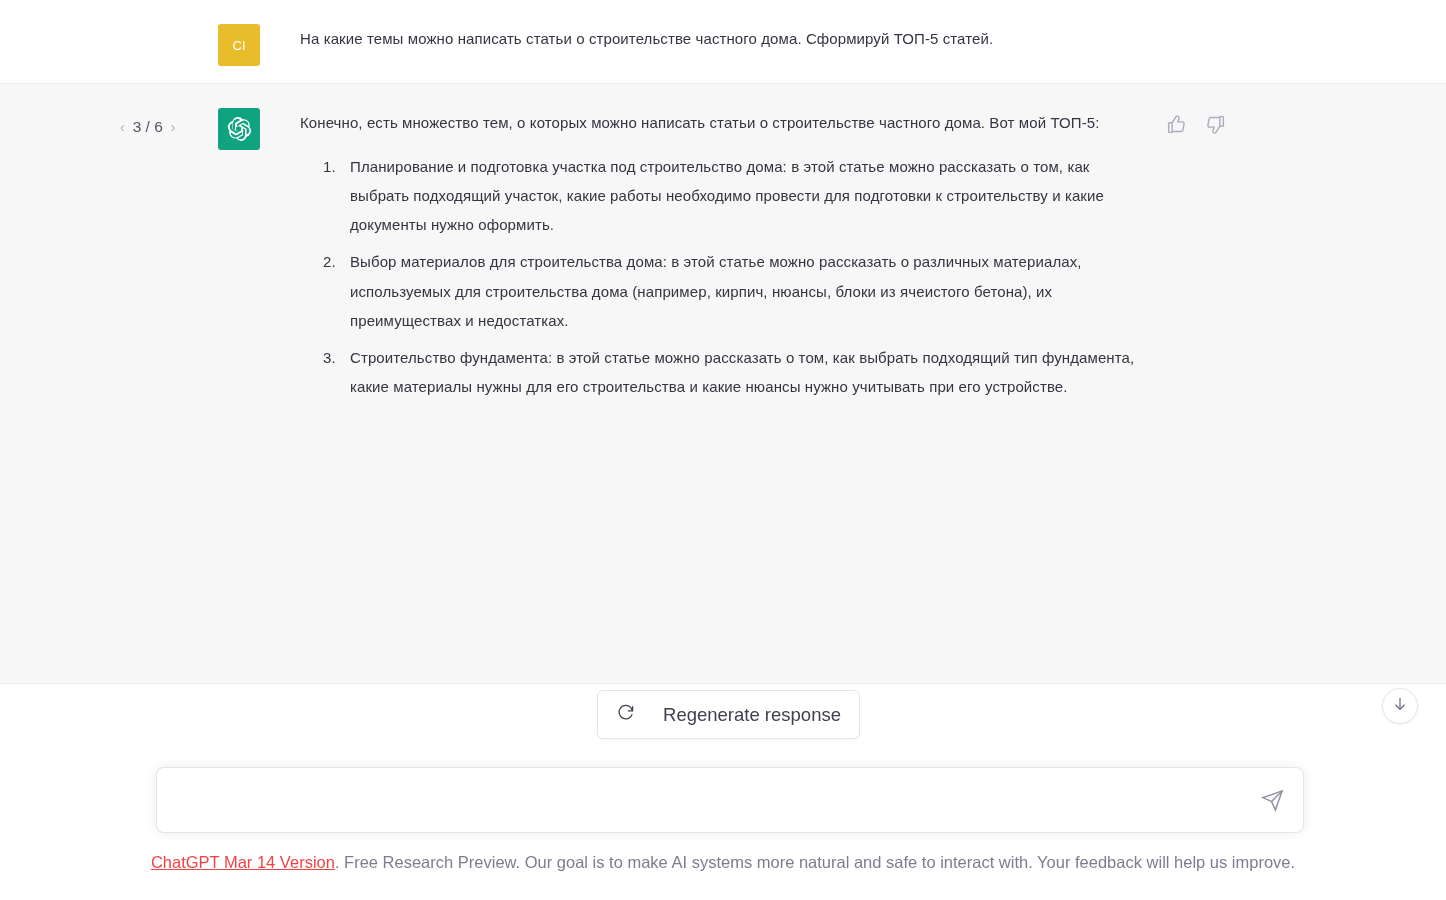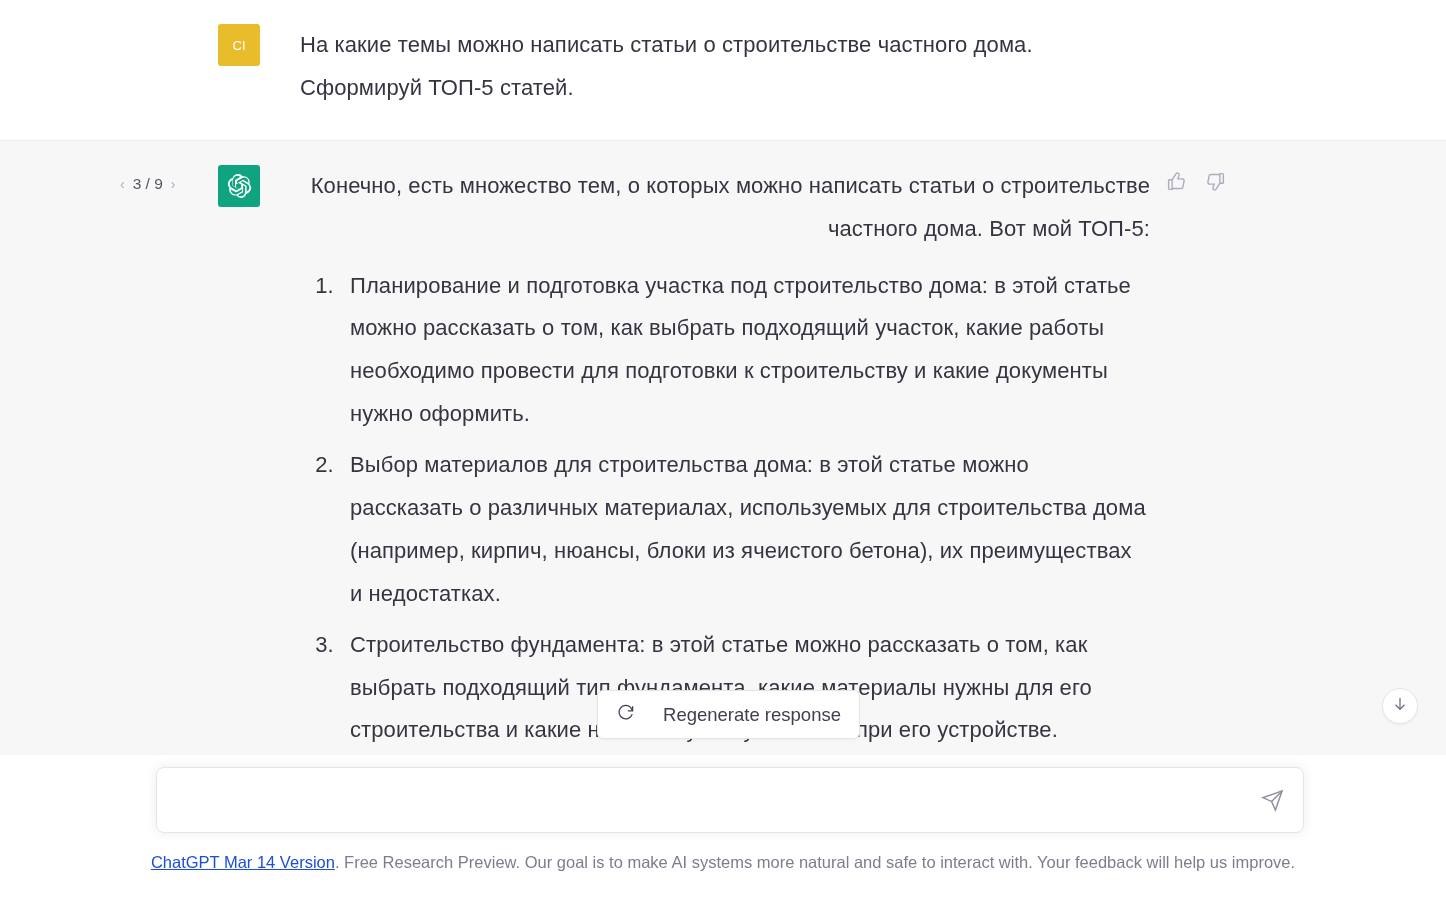--- a/index.html
+++ b/index.html
@@ -49,27 +49,27 @@
     text-align: center;
   }
   .avatar-user { background: #e9bc2b; color: #ffffff; font-size: 13px; }
   .avatar-assistant { background: #10a37f; }
   .avatar-assistant svg { width: 26px; height: 26px; display: block; }
 
   
   .body-text {
     margin-left: 82px;
     color: #343541;
-    font-size: 22px;
+    font-size: 15px;
     line-height: 1.95;
     max-width: 850px;
     letter-spacing: 0.1px;
   }
   .assistant-body { color: #343541; }
-  .assistant-intro { margin: 0 0 14px 0; text-align: right; }
+  .assistant-intro { margin: 0 0 14px 0; }
 
   ol.answer-list {
     margin: 4px;
     padding-left: 36px;
     list-style: decimal;
   }
   ol.answer-list li {
     margin-bottom: 8px;
     padding-left: 10px;
     line-height: 1.95;
@@ -186,21 +186,21 @@
   
   .footer {
     position: absolute;
     left: 0; right: 0;
     bottom: 28px;
     text-align: center;
     font-size: 16.5px;
     color: #7d7d8f;
   }
   .footer a {
-    color: #1d4ed8;
+    color: #ef4444;
     text-decoration: underline;
   }
 </style>
 </head>
 <body>
 
 <div class="app">
 
   <div class="msg-user">
     <div class="row-inner">
@@ -209,21 +209,21 @@
       </div>
       <div class="body-text">На какие темы можно написать статьи о строительстве частного дома. Сформируй ТОП-5 статей.</div>
     </div>
   </div>
 
   <div class="msg-assistant">
     <div class="row-inner">
 
       <div class="pagination">
         <span class="arrow">‹</span>
-        <span class="counter">3 / 9</span>
+        <span class="counter">3 / 6</span>
         <span class="arrow">›</span>
       </div>
 
       <div class="avatar avatar-assistant">
         <svg viewBox="0 0 24 24">
           <path fill="#ffffff" d="M21.6 10.1a5.3 5.3 0 0 0-.5-4.4 5.4 5.4 0 0 0-5.8-2.6A5.4 5.4 0 0 0 11.2 1a5.4 5.4 0 0 0-5.1 3.7 5.3 5.3 0 0 0-3.6 2.6 5.4 5.4 0 0 0 .7 6.3 5.3 5.3 0 0 0 .5 4.4 5.4 5.4 0 0 0 5.8 2.6A5.4 5.4 0 0 0 13.6 23a5.4 5.4 0 0 0 5.1-3.7 5.3 5.3 0 0 0 3.6-2.6 5.4 5.4 0 0 0-.7-6.6zM13.6 21.4a4 4 0 0 1-2.6-.9l.1-.1 4.3-2.5a.7.7 0 0 0 .4-.6v-6.1l1.8 1.1v5a4 4 0 0 1-4 4.1zM5 17.8a4 4 0 0 1-.5-2.7l.1.1 4.3 2.5a.7.7 0 0 0 .7 0l5.3-3v2.1l-4.4 2.5A4 4 0 0 1 5 17.8zM3.9 8.2a4 4 0 0 1 2.1-1.8v5.1a.7.7 0 0 0 .4.6l5.2 3-1.8 1-4.3-2.5a4 4 0 0 1-1.6-5.4zm14.9 3.5L13.5 8.6l1.8-1 4.3 2.5a4 4 0 0 1-.6 7.2v-5.1a.7.7 0 0 0-.3-.5zm1.8-2.7l-.1-.1-4.3-2.5a.7.7 0 0 0-.7 0l-5.3 3V7.3l4.4-2.5a4 4 0 0 1 6 4.2zM8.3 12.7l-1.8-1v-5a4 4 0 0 1 6.6-3.1l-.1.1-4.3 2.5a.7.7 0 0 0-.4.6zm1-2.1L11.7 9.2l2.4 1.4v2.8L11.7 14.8l-2.4-1.4z"></path>
         </svg>
       </div>
 
       <div class="body-text assistant-body">

